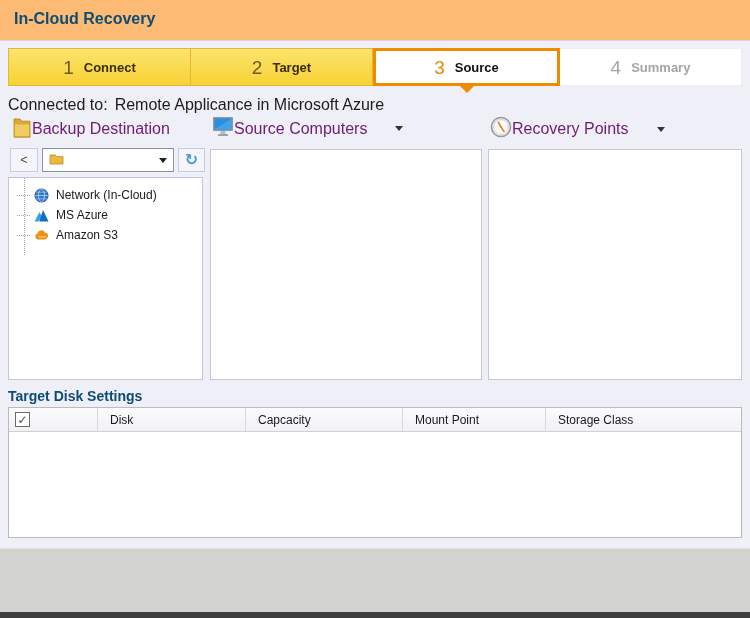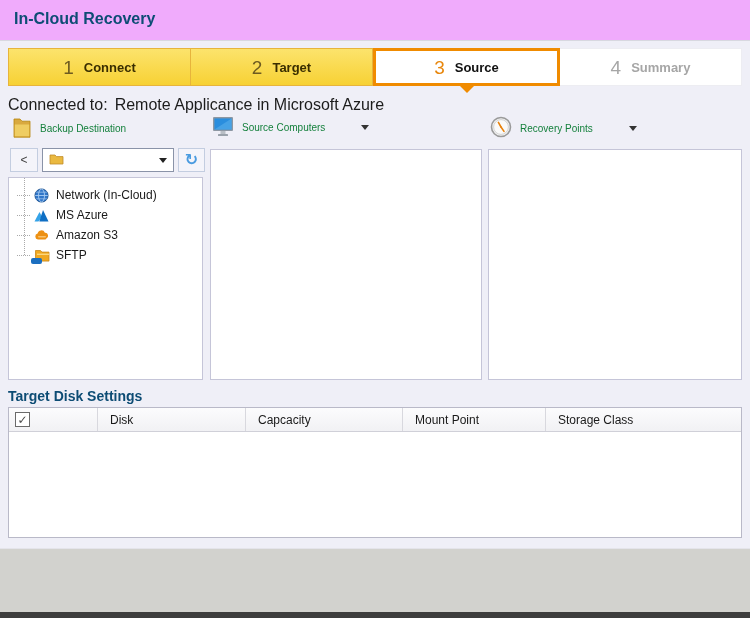--- a/index.html
+++ b/index.html
@@ -1,21 +1,21 @@
 <!DOCTYPE html>
 <html><head>
 <meta charset="utf-8">
 <style>
   * { margin:0; padding:0; box-sizing:border-box; }
   html,body { width:750px; height:618px; }
   body { font-family:"Liberation Sans","DejaVu Sans",sans-serif; background:#efeff7; overflow:hidden; }
   #app { position:relative; width:750px; height:618px; background:#efeff7; }
 
   
-  .titlebar { position:absolute; left:0; top:0; width:750px; height:41px; background:#f0abfc; border-bottom:1px solid #d8d8e0; }
+  .titlebar { position:absolute; left:0; top:0; width:750px; height:41px; background:#fdba74; border-bottom:1px solid #d8d8e0; }
   .titlebar .title { position:absolute; left:14px; top:10px; font-size:16px; font-weight:bold; color:#0d4c74; }
 
   
   .steps { position:absolute; left:8px; top:48px; width:734px; height:38px; display:flex; background:#ffffff; }
   .step { flex:1 1 0; display:flex; align-items:center; justify-content:center; gap:10px; position:relative; }
   .step.completed { background:linear-gradient(#fce36c,#f7d134); border:1px solid #e7b43c; }
   .step.completed + .step.completed { border-left:none; }
   .step.active { background:#ffffff; border:3px solid #f08b00; }
   .step.active::after { content:""; position:absolute; left:50%; bottom:-10px; transform:translateX(-50%);
       border-left:8px solid transparent; border-right:8px solid transparent; border-top:8px solid #f08b00; }
@@ -26,21 +26,21 @@
   .step.completed .step-label { color:#3a2e00; }
   .step.active .step-num { color:#e8870d; }
   .step.active .step-label { color:#111; }
   .step.upcoming .step-num, .step.upcoming .step-label { color:#a6a6a6; }
 
   
   .status { position:absolute; left:8px; top:96px; font-size:16px; color:#1c1c1c; }
   .status .val { margin-left:7px; }
 
   
-  .panel-head { position:absolute; display:flex; align-items:center; gap:8px; font-size:10px; color:#15803d; }
+  .panel-head { position:absolute; display:flex; align-items:center; gap:0; font-size:16px; color:#701a75; }
   .ph-backup { left:12px; top:116px; }
   .ph-source { left:212px; top:116px; }
   .ph-recovery { left:490px; top:116px; }
   .drop-arrow { width:0; height:0; border-left:4px solid transparent; border-right:4px solid transparent; border-top:5px solid #333; margin-left:28px; }
 
   
   .toolbar { position:absolute; left:10px; top:147px; height:26px; display:flex; align-items:center; gap:4px; }
   .tb-btn { width:28px; height:24px; background:#f4f4fa; border:1px solid #c3cde0; color:#444; font-size:12px;
       display:flex; align-items:center; justify-content:center; cursor:default; }
   .combo { width:132px; height:24px; background:#fff; border:1px solid #8a93a8; display:flex; align-items:center; padding:0 6px; position:relative; }
@@ -187,30 +187,20 @@
       </div>
       <div class="tree-row">
         <span class="tree-icon">
           <svg width="16" height="12" viewBox="0 0 16 12">
             <path d="M4,10.5 a3,3 0 0 1 -0.4,-5.9 a3.8,3.8 0 0 1 7.3,-0.8 a3,3 0 0 1 1.5,5.7 a2.5,2.5 0 0 1 -1,1 z" fill="#ed9013"></path>
             <rect x="4" y="7" width="8" height="1.6" rx="0.8" fill="#f8c370"></rect>
           </svg>
         </span>
         <span>Amazon S3</span>
       </div>
-      <div class="tree-row">
-        <span class="tree-icon">
-          <svg width="16" height="13" viewBox="0 0 16 13">
-            <path d="M1.5,1.5 h5 l1.5,1.6 H15 v9 H1.5 z" fill="#f0a821" stroke="#c9881a" stroke-width="0.8"></path>
-            <rect x="3" y="4.6" width="12" height="1.4" fill="#fbd67e"></rect>
-          </svg>
-          <span class="sftp-badge"></span>
-        </span>
-        <span>SFTP</span>
-      </div>
     </div>
   </div>
 
   <div class="panel panel-mid"></div>
   <div class="panel panel-right"></div>
 
   <div class="tds-title">Target Disk Settings</div>
 
   <div class="table">
     <div class="thead">

